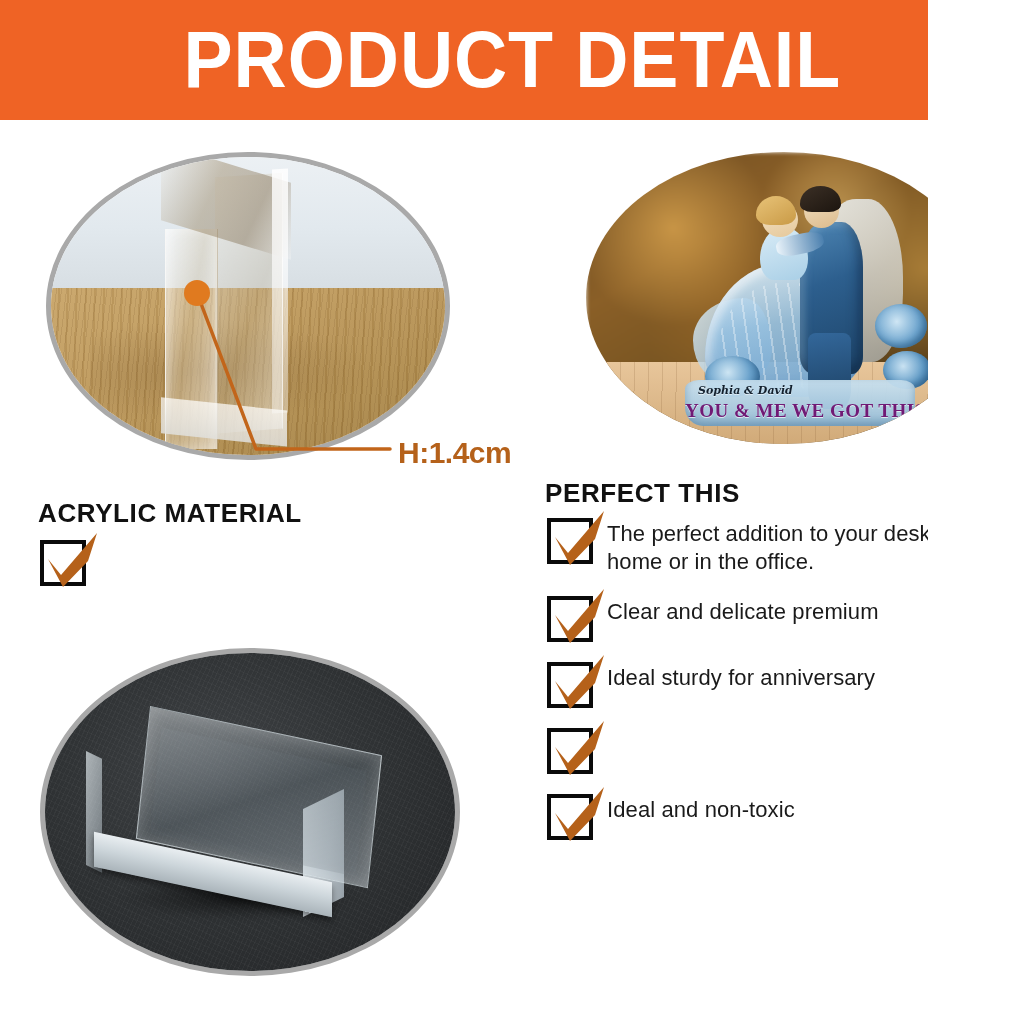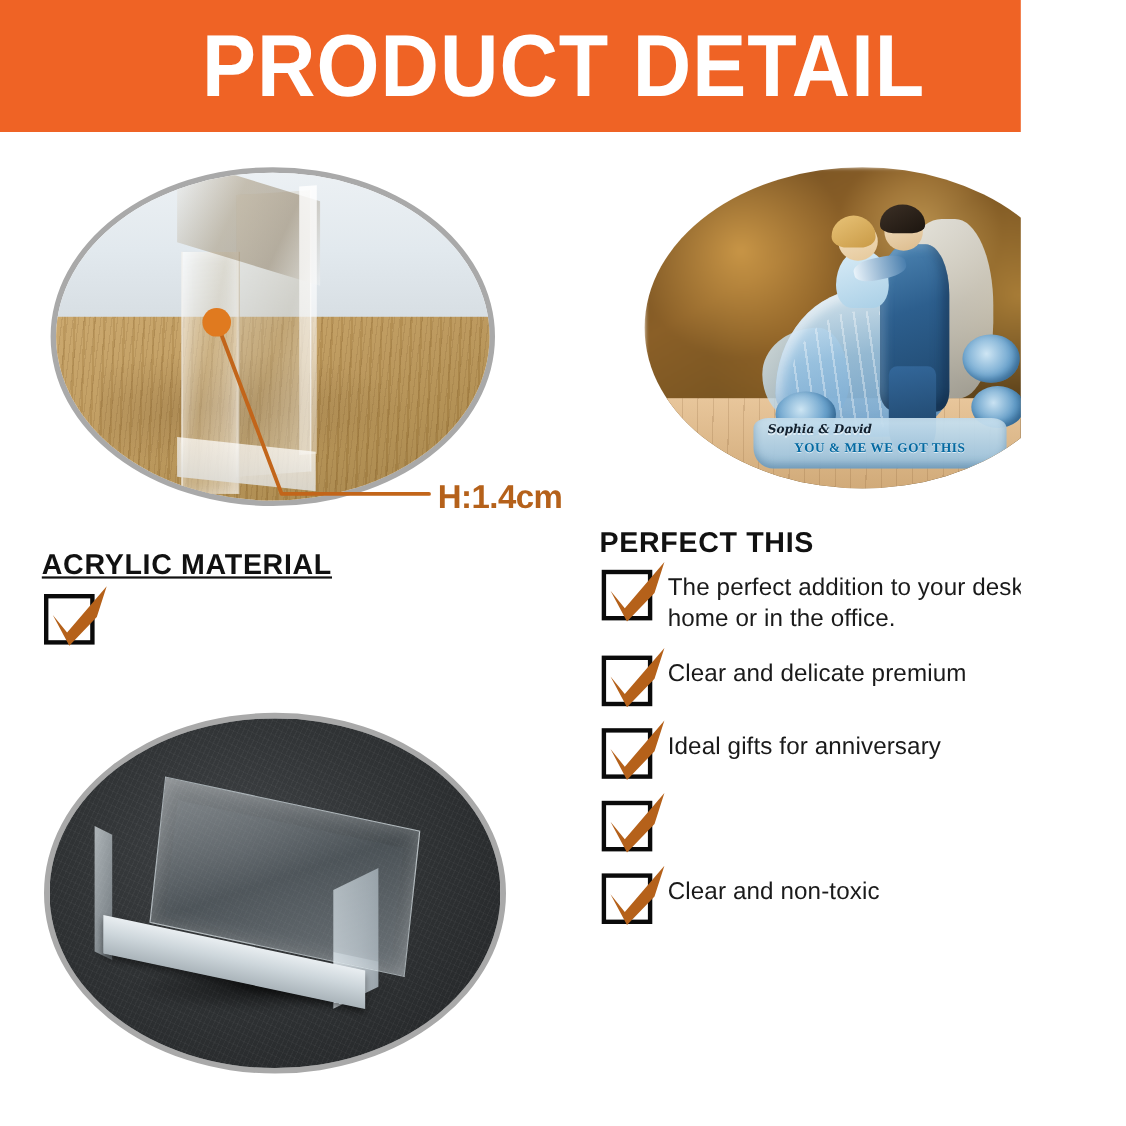--- a/index.html
+++ b/index.html
@@ -233,23 +233,23 @@
     white-space: nowrap;
     z-index: 4;
     margin-left: 13px;
   }
   #p2-slogan {
     position: absolute;
     left: 25%; top: 85%; width: 58%;
     text-align: center;
     font-family: "Liberation Serif", serif;
     font-weight: bold;
-    font-size: 12px;
+    font-size: 19px;
     letter-spacing: 0.5px;
-    color: #0369a1;
+    color: #701a75;
     text-shadow: 0 1px 0 rgba(255,255,255,0.65);
     white-space: nowrap;
     z-index: 4;
   }
 
   
   #photo-acrylic-block { left: 40px; top: 648px; width: 420px; height: 328px; }
   #p3-slate {
     position: absolute; left: 0; top: 0; width: 100%; height: 100%;
     background:
@@ -312,21 +312,21 @@
 
   
   .section-heading {
     position: absolute;
     font-size: 26px;
     font-weight: bold;
     color: #111111;
     letter-spacing: 0.6px;
     white-space: nowrap;
   }
-  #heading-acrylic { left: 38px; top: 498px; text-decoration: underline; }
+  #heading-acrylic { left: 38px; top: 498px; }
   #heading-gift    { left: 545px; top: 478px; }
 
   .bullet-list { position: absolute; }
   #list-acrylic { left: 40px; top: 540px; width: 480px; }
   #list-gift    { left: 547px; top: 518px; width: 462px; }
 
   .bullet-row {
     display: flex;
     align-items: flex-start;
     margin-bottom: 18px;
@@ -454,32 +454,32 @@
         </svg>
       </div>
       <div class="bullet-text">Clear and delicate premium</div>
     </div>
     <div class="bullet-row">
       <div class="check-box">
         <svg class="check-mark" viewBox="0 0 62 58">
           <path d="M7 28 L20 44 L56 2 L47 30 L22 56 Z" fill="#b5611a"></path>
         </svg>
       </div>
-      <div class="bullet-text">Ideal gifts for anniversary</div>
-    </div>
-    <div class="bullet-row">
-      <div class="check-box">
-        <svg class="check-mark" viewBox="0 0 62 58">
-          <path d="M7 28 L20 44 L56 2 L47 30 L22 56 Z" fill="#b5611a"></path>
-        </svg>
-      </div>
-    </div>
-    <div class="bullet-row">
-      <div class="check-box">
-        <svg class="check-mark" viewBox="0 0 62 58">
-          <path d="M7 28 L20 44 L56 2 L47 30 L22 56 Z" fill="#b5611a"></path>
-        </svg>
-      </div>
-      <div class="bullet-text">Clear and non-toxic</div>
+      <div class="bullet-text">Ideal sturdy for anniversary</div>
+    </div>
+    <div class="bullet-row">
+      <div class="check-box">
+        <svg class="check-mark" viewBox="0 0 62 58">
+          <path d="M7 28 L20 44 L56 2 L47 30 L22 56 Z" fill="#b5611a"></path>
+        </svg>
+      </div>
+    </div>
+    <div class="bullet-row">
+      <div class="check-box">
+        <svg class="check-mark" viewBox="0 0 62 58">
+          <path d="M7 28 L20 44 L56 2 L47 30 L22 56 Z" fill="#b5611a"></path>
+        </svg>
+      </div>
+      <div class="bullet-text">Ideal and non-toxic</div>
     </div>
   </div>
 
 </div>
 
 </body></html>

